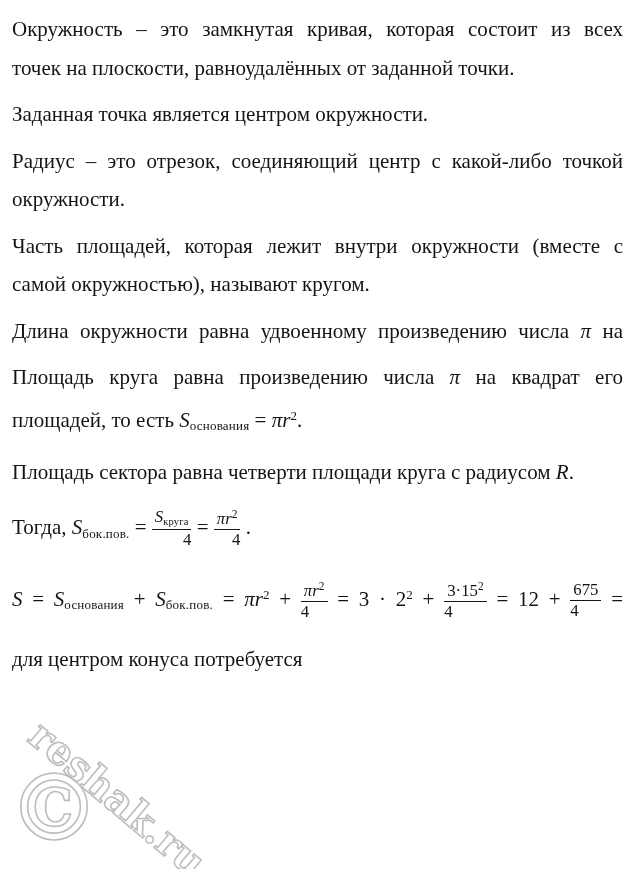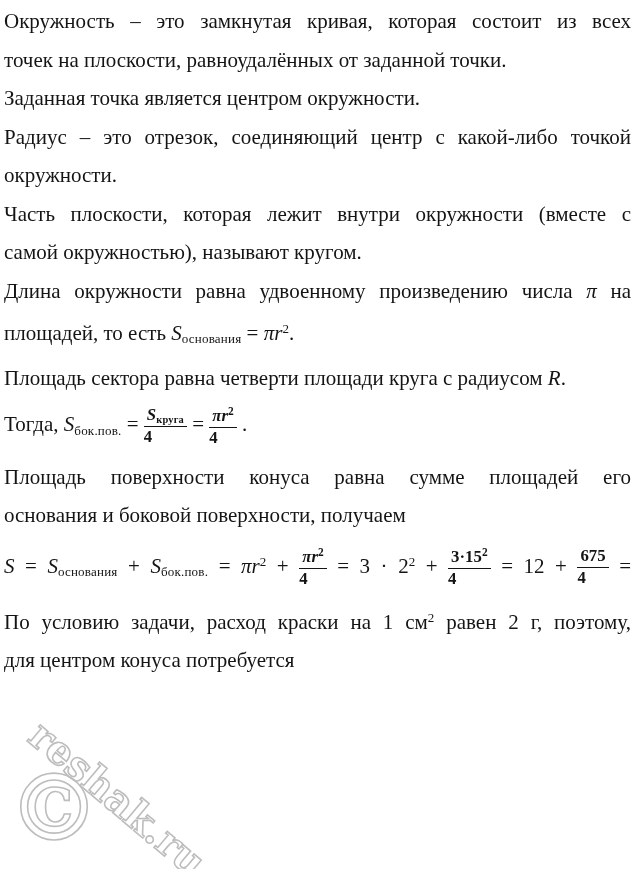--- a/index.html
+++ b/index.html
@@ -3,31 +3,31 @@
 <meta charset="utf-8">
 <style>
   html,body{margin:0;padding:0;}
   body{
     width:635px;height:869px;position:relative;overflow:hidden;
     background:#ffffff;color:#141414;
     font-family:"Liberation Serif", serif;
     font-size:21px;
   }
   .doc{padding:2px 4px 0 4px;position:relative;z-index:2;}
-  .paragraph{margin:0;}
+  .paragraph{margin:8px;}
   .line{line-height:38.5px;}
   .line.just{text-align:justify;text-align-last:justify;}
   .line.tall{line-height:54px;}
   .gap{margin-top:26px;}
   .it{font-style:italic;}
   .sub{font-size:0.62em;vertical-align:-0.28em;letter-spacing:0.2px;}
   .sup{font-size:0.62em;vertical-align:0.5em;}
   .frac{
-    display:inline-block;vertical-align:middle;text-align:left;
-    line-height:1.12;font-size:0.8em;font-weight:bold;
+    display:inline-block;vertical-align:middle;text-align:right;
+    line-height:1.12;font-size:0.8em;
   }
   .frac .num{display:block;border-bottom:1.4px solid #141414;padding:0 3px 1px 3px;}
   .frac .den{display:block;padding-top:1px;}
   .frac .sup{font-size:0.68em;}
   .watermark-layer{
     position:absolute;left:0;top:688px;width:260px;height:181px;
     z-index:3;pointer-events:none;
   }
   .wm-text{
     font-family:"DejaVu Serif", serif;
@@ -43,44 +43,40 @@
       <div class="line"><span class="txt">точек на плоскости, равноудалённых от заданной точки.</span></div>
     </div>
     <div class="paragraph">
       <div class="line"><span class="txt">Заданная точка является центром окружности.</span></div>
     </div>
     <div class="paragraph">
       <div class="line just"><span class="txt">Радиус – это отрезок, соединяющий центр с какой-либо точкой</span></div>
       <div class="line"><span class="txt">окружности.</span></div>
     </div>
     <div class="paragraph">
-      <div class="line just"><span class="txt">Часть плоскости, которая лежит внутри окружности (вместе с</span></div>
+      <div class="line just"><span class="txt">Часть площадей, которая лежит внутри окружности (вместе с</span></div>
       <div class="line"><span class="txt">самой окружностью), называют кругом.</span></div>
     </div>
     <div class="paragraph">
       <div class="line just"><span class="txt">Длина окружности равна удвоенному произведению числа </span><span class="it">π</span><span class="txt"> на</span></div>
     </div>
     <div class="paragraph">
+      <div class="line just"><span class="txt">Площадь круга равна произведению числа </span><span class="it">π</span><span class="txt"> на квадрат его</span></div>
       <div class="line"><span class="txt">площадей, то есть </span><span class="it">S</span><span class="sub">основания</span><span class="txt"> = </span><span class="it">πr</span><span class="sup">2</span><span class="txt">.</span></div>
     </div>
     <div class="paragraph">
       <div class="line"><span class="txt">Площадь сектора равна четверти площади круга с радиусом </span><span class="it">R</span><span class="txt">.</span></div>
     </div>
     <div class="paragraph">
       <div class="line tall"><span class="txt">Тогда, </span><span class="it">S</span><span class="sub">бок.пов.</span><span class="txt"> = </span><span class="frac"><span class="num"><span class="it">S</span><span class="sub">круга</span></span><span class="den"><span class="txt">4</span></span></span><span class="txt"> = </span><span class="frac"><span class="num"><span class="it">πr</span><span class="sup">2</span></span><span class="den"><span class="txt">4</span></span></span><span class="txt"> .</span></div>
     </div>
     <div class="paragraph">
-      <div class="line just"><span class="txt">Площадь поверхности конуса равна сумме площадей его</span></div>
-      <div class="line"><span class="txt">основания и боковой поверхности, получаем</span></div>
-    </div>
-    <div class="paragraph">
       <div class="line just tall"><span class="it">S</span><span class="txt"> = </span><span class="it">S</span><span class="sub">основания</span><span class="txt"> + </span><span class="it">S</span><span class="sub">бок.пов.</span><span class="txt"> = </span><span class="it">πr</span><span class="sup">2</span><span class="txt"> + </span><span class="frac"><span class="num"><span class="it">πr</span><span class="sup">2</span></span><span class="den"><span class="txt">4</span></span></span><span class="txt"> = 3 · 2</span><span class="sup">2</span><span class="txt"> + </span><span class="frac"><span class="num"><span class="txt">3·15</span><span class="sup">2</span></span><span class="den"><span class="txt">4</span></span></span><span class="txt"> = 12 + </span><span class="frac"><span class="num"><span class="txt">675</span></span><span class="den"><span class="txt">4</span></span></span><span class="txt"> =</span></div>
     </div>
     <div class="paragraph">
-      <div class="line just"><span class="txt">По условию задачи, расход краски на 1 см</span><span class="sup">2</span><span class="txt"> равен 2 г, поэтому,</span></div>
       <div class="line"><span class="txt">для центром конуса потребуется</span></div>
     </div>
     <div class="paragraph gap">
       <div class="line"></div>
     </div>
   </div>
 
 <svg class="watermark-layer" width="260" height="181" viewBox="0 0 260 181" xmlns="http://www.w3.org/2000/svg">
   <text class="wm-text" x="26" y="52" transform="rotate(40 26 52)" font-size="40" fill="none" stroke-width="1.6" stroke="#bdbdbd">reshak.ru</text>
   <text class="wm-text" x="8" y="152" font-size="92" fill="none" stroke-width="1.6" stroke="#bdbdbd">©</text>

